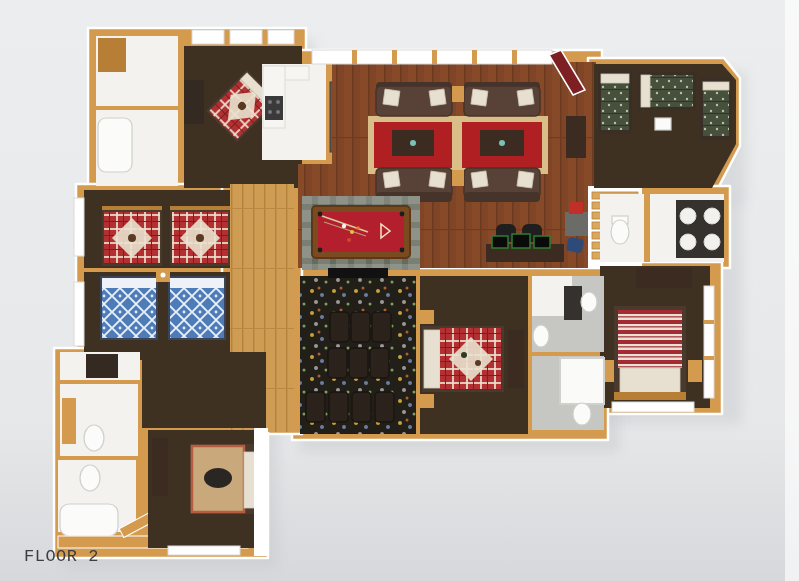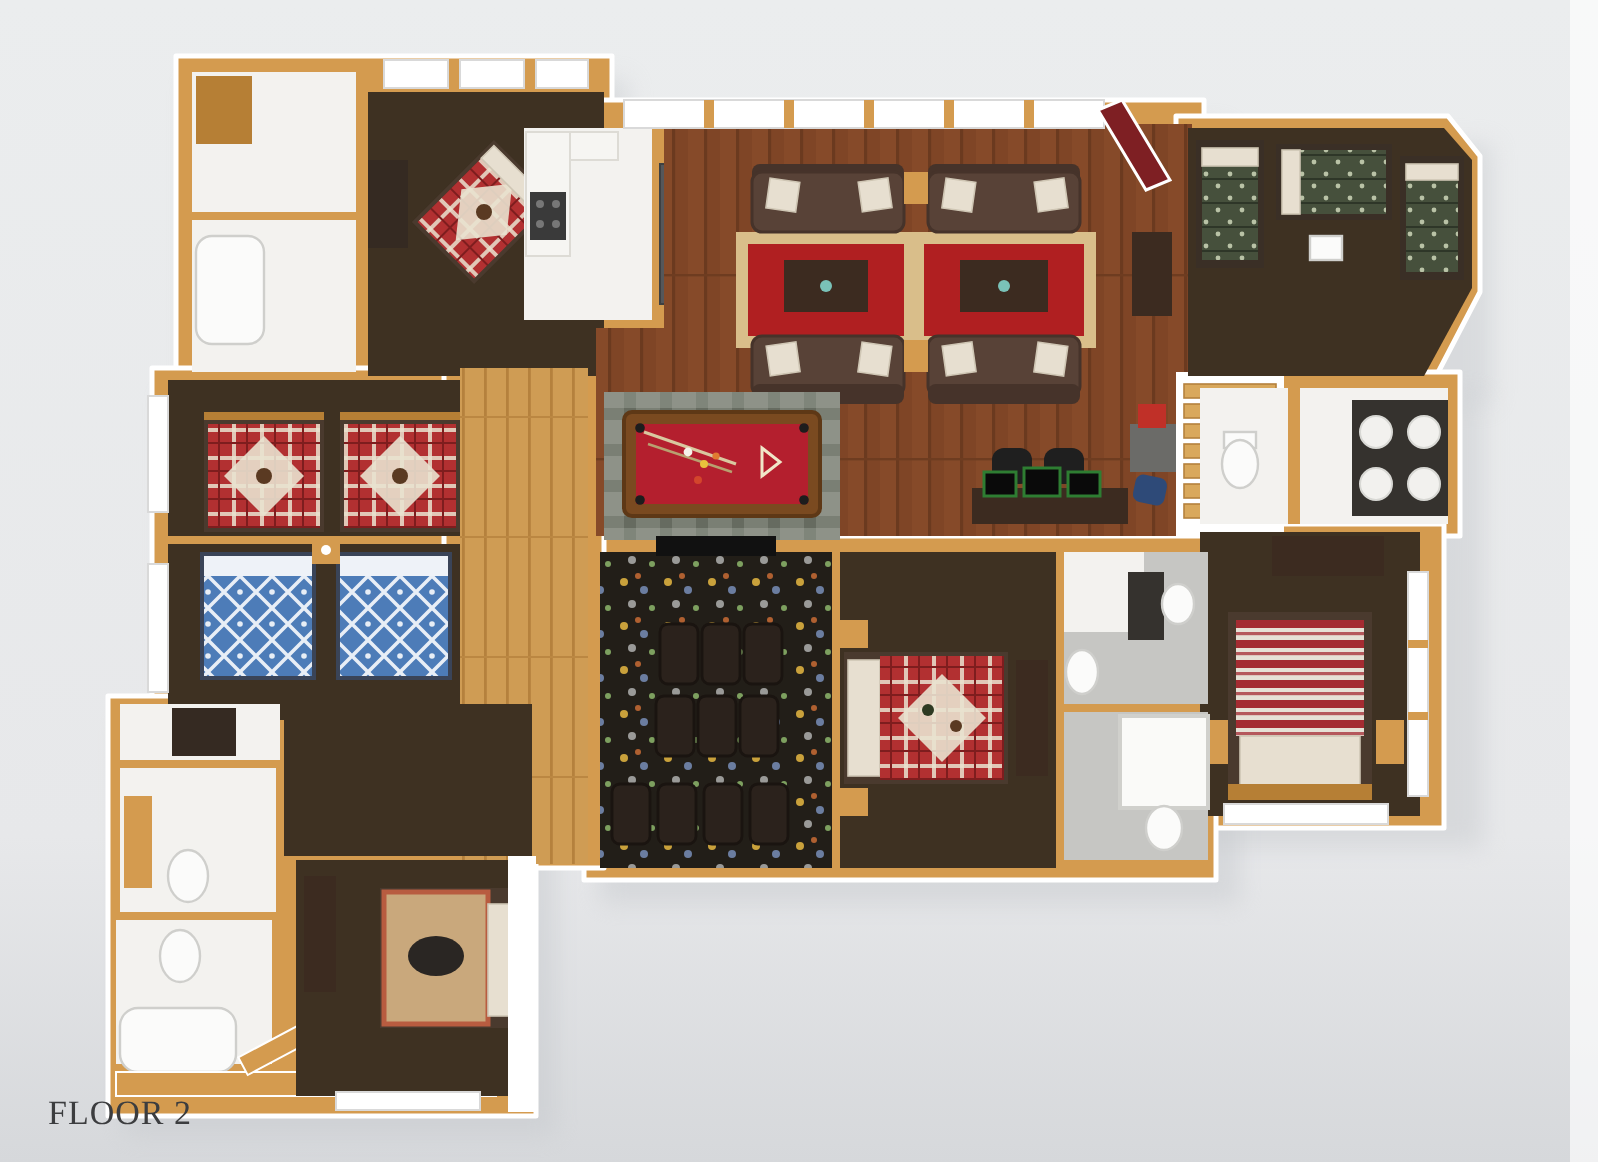--- a/index.html
+++ b/index.html
@@ -1,19 +1,19 @@
 <!DOCTYPE html>
 <html style="--bg-top: #ebedee; --bg-bottom: #d6d8db; --wall-wood: #d49b4f; --wall-wood-dark: #b67f35; --wall-trim: #ffffff; --wood-floor: #7f4526; --wood-floor-line: #6b3a1f; --hall-wood: #cf9c54; --hall-wood-line: #b5813d; --carpet-dark: #3e3122; --tile-white: #f3f2ef; --tile-gray: #c6c6c3; --rug-red: #b01f21; --rug-border: #d9be8a; --rug-plaid: #8e9288; --pool-felt: #b41f2e; --sofa-brown: #584237; --sofa-dark: #46332a; --pillow-cream: #e7dfd0; --table-dark: #3c2b20; --theater-carpet: #221e18; --seat-dark: #2b221c; --quilt-red: #b23031; --quilt-cream: #e9e2cf; --quilt-blue: #4d7cb8; --quilt-green: #46503c; --stripe-red: #a42b32; --bear-quilt: #c9a87c; --bear-border: #b85c40; --dresser-dark: #352a22; --runner-red: #7e1f23; --stair-wood: #d9a85c; --counter-white: #f6f5f2; --counter-gray: #55575a; --screen-green: #2e7d32; --chair-black: #1f1f1f; --chair-blue: #2e4a78; --box-red: #c03028; --fixture-white: #fbfbfa; --label-color: #3c3d3f; --shadow: #c4c7cb;"><head>
 <meta charset="utf-8">
 <style>
   html,body{margin:0;padding:0;}
   .canvas{
     position:relative;width:799px;height:581px;overflow:hidden;
     background:linear-gradient(180deg,var(--bg-top,#ebedee) 0%,#e7e8ea 72%,var(--bg-bottom,#d6d8db) 100%);
-    font-family:Liberation Serif, serif;
+    font-family:Liberation Mono, monospace;
   }
   .canvas:after{content:"";position:absolute;right:0;top:0;width:14px;height:100%;background:rgba(255,255,255,.65);}
   svg{position:absolute;left:0;top:0;}
   .floor-label{
     position:absolute;left:24px;top:547px;font-size:17px;letter-spacing:.5px;
     color:var(--label-color,#3c3d3f);
   }
   .slab{fill:var(--wall-wood,#d49b4f);stroke:var(--wall-trim,#ffffff);stroke-width:2.5;stroke-linejoin:round;}
   .shadow{fill:var(--shadow,#c4c7cb);opacity:.45;filter:blur(6px);}
   .carpet{fill:var(--carpet-dark,#3e3122);}

